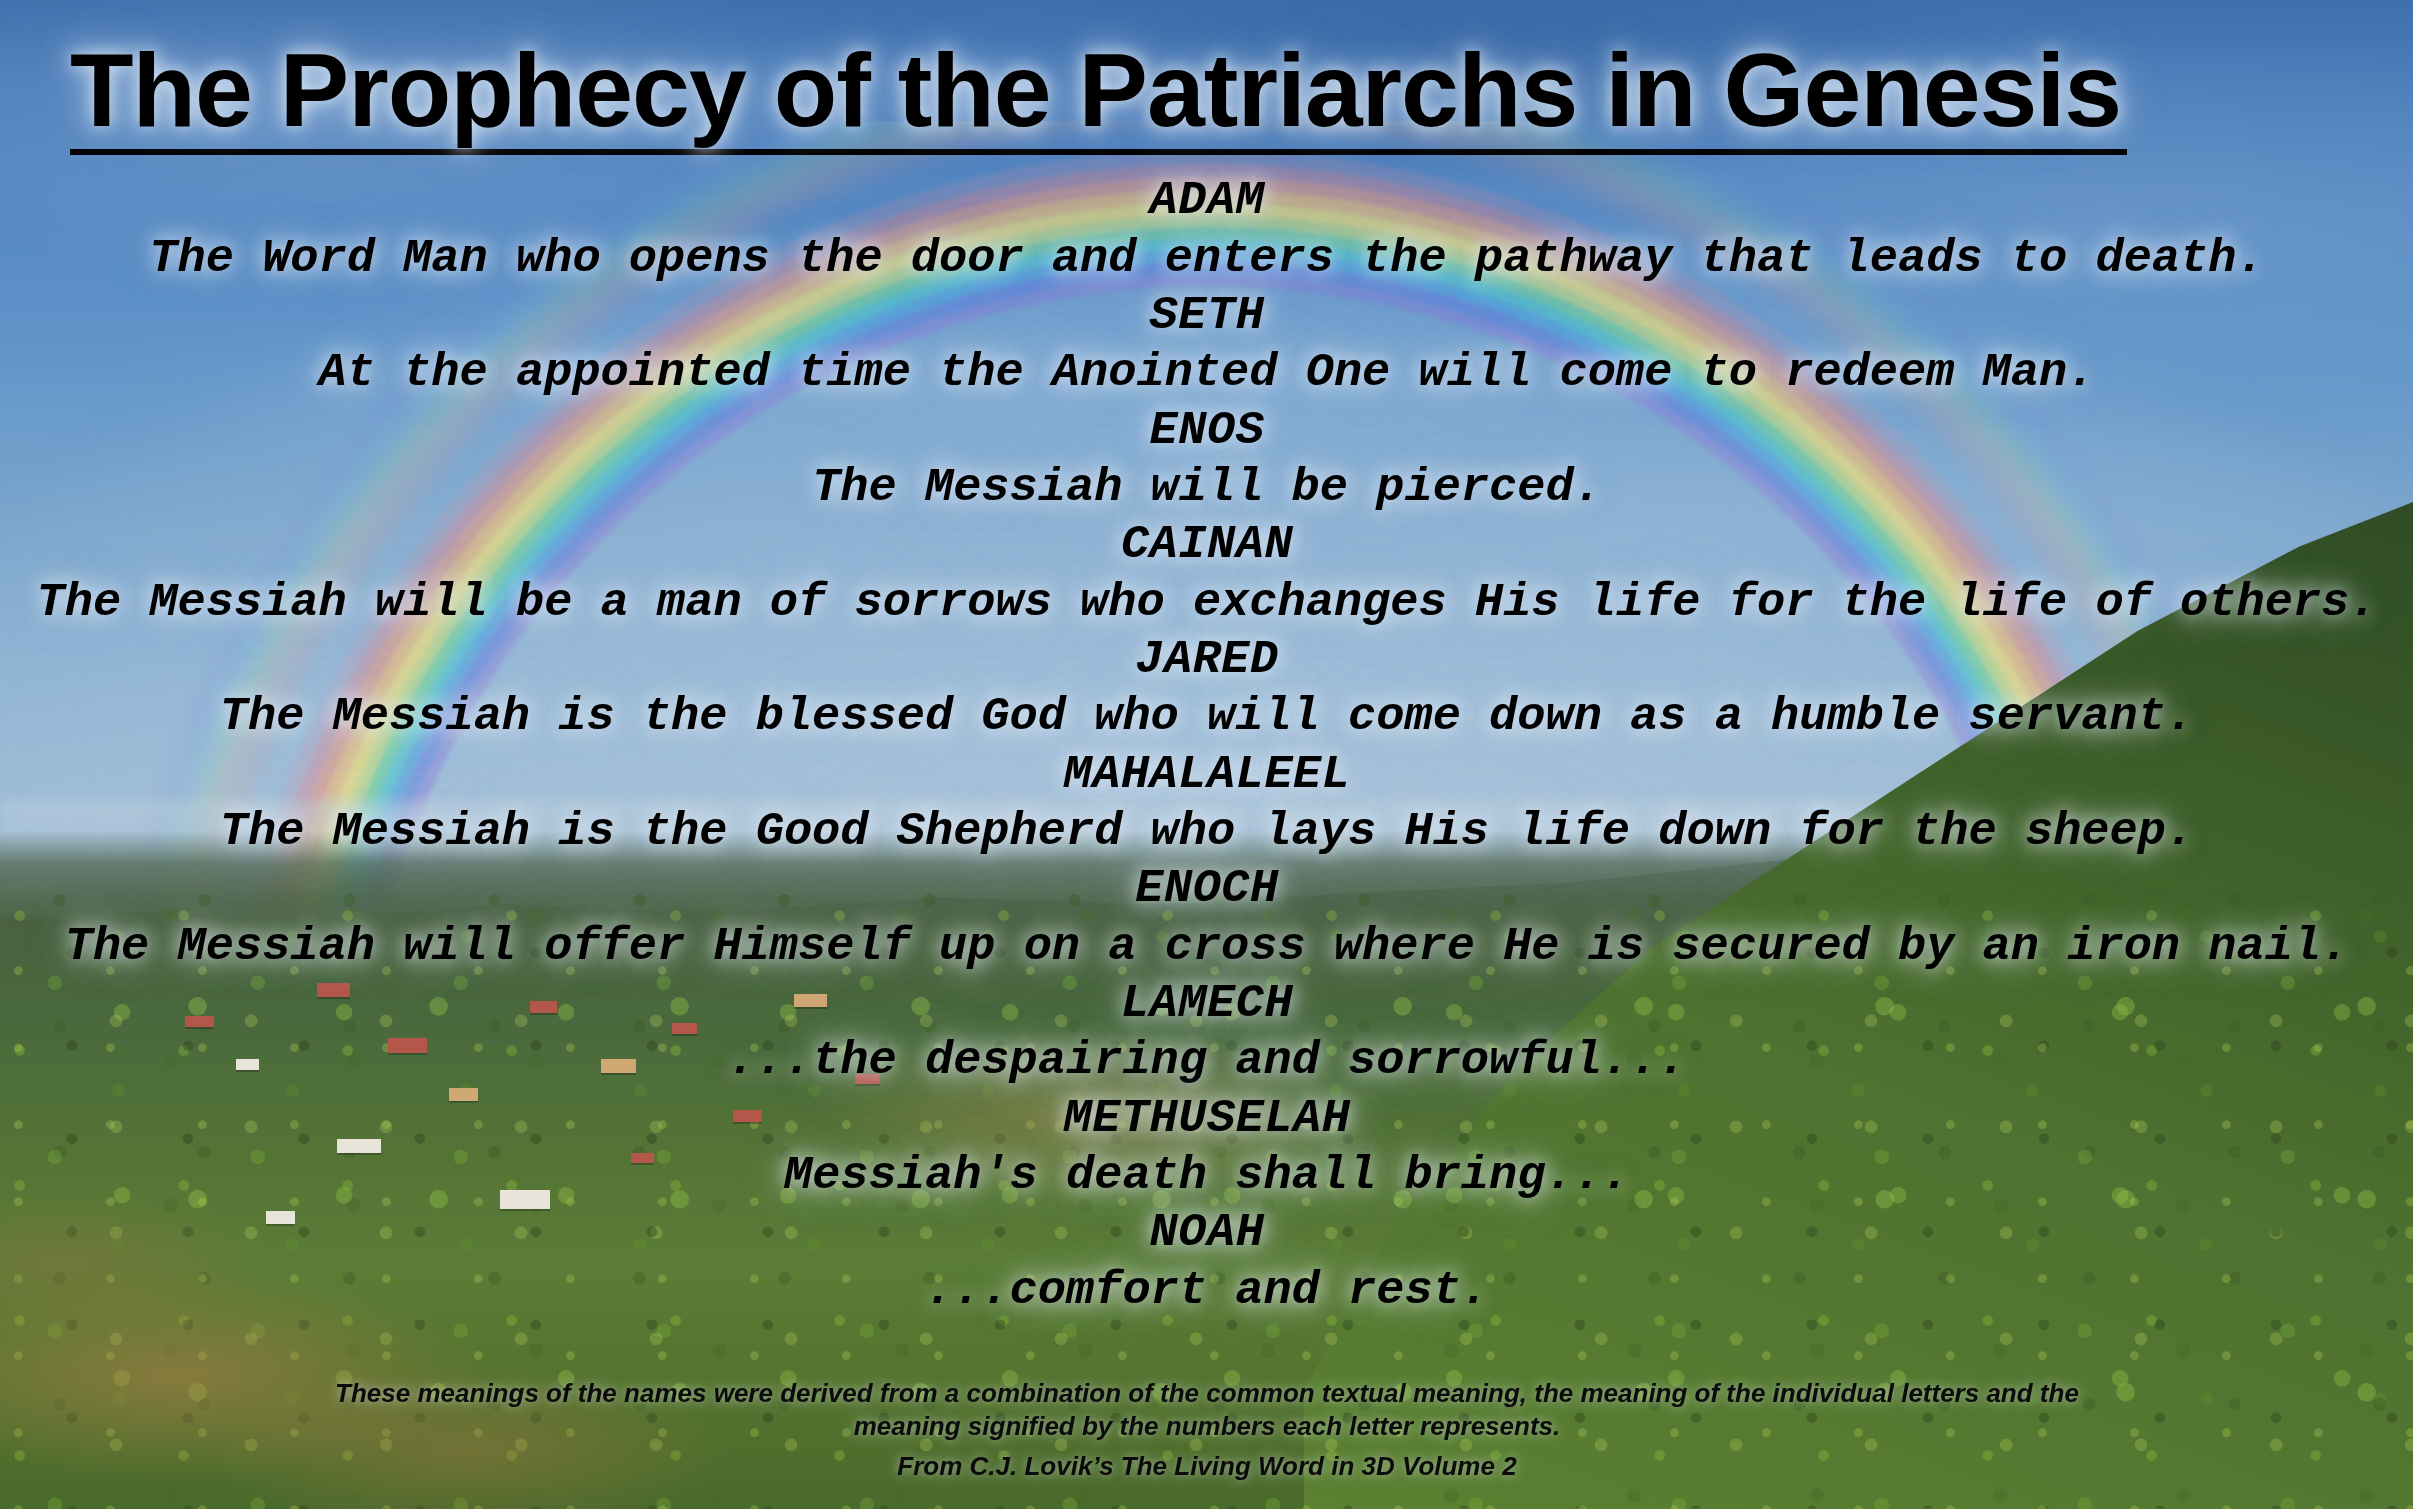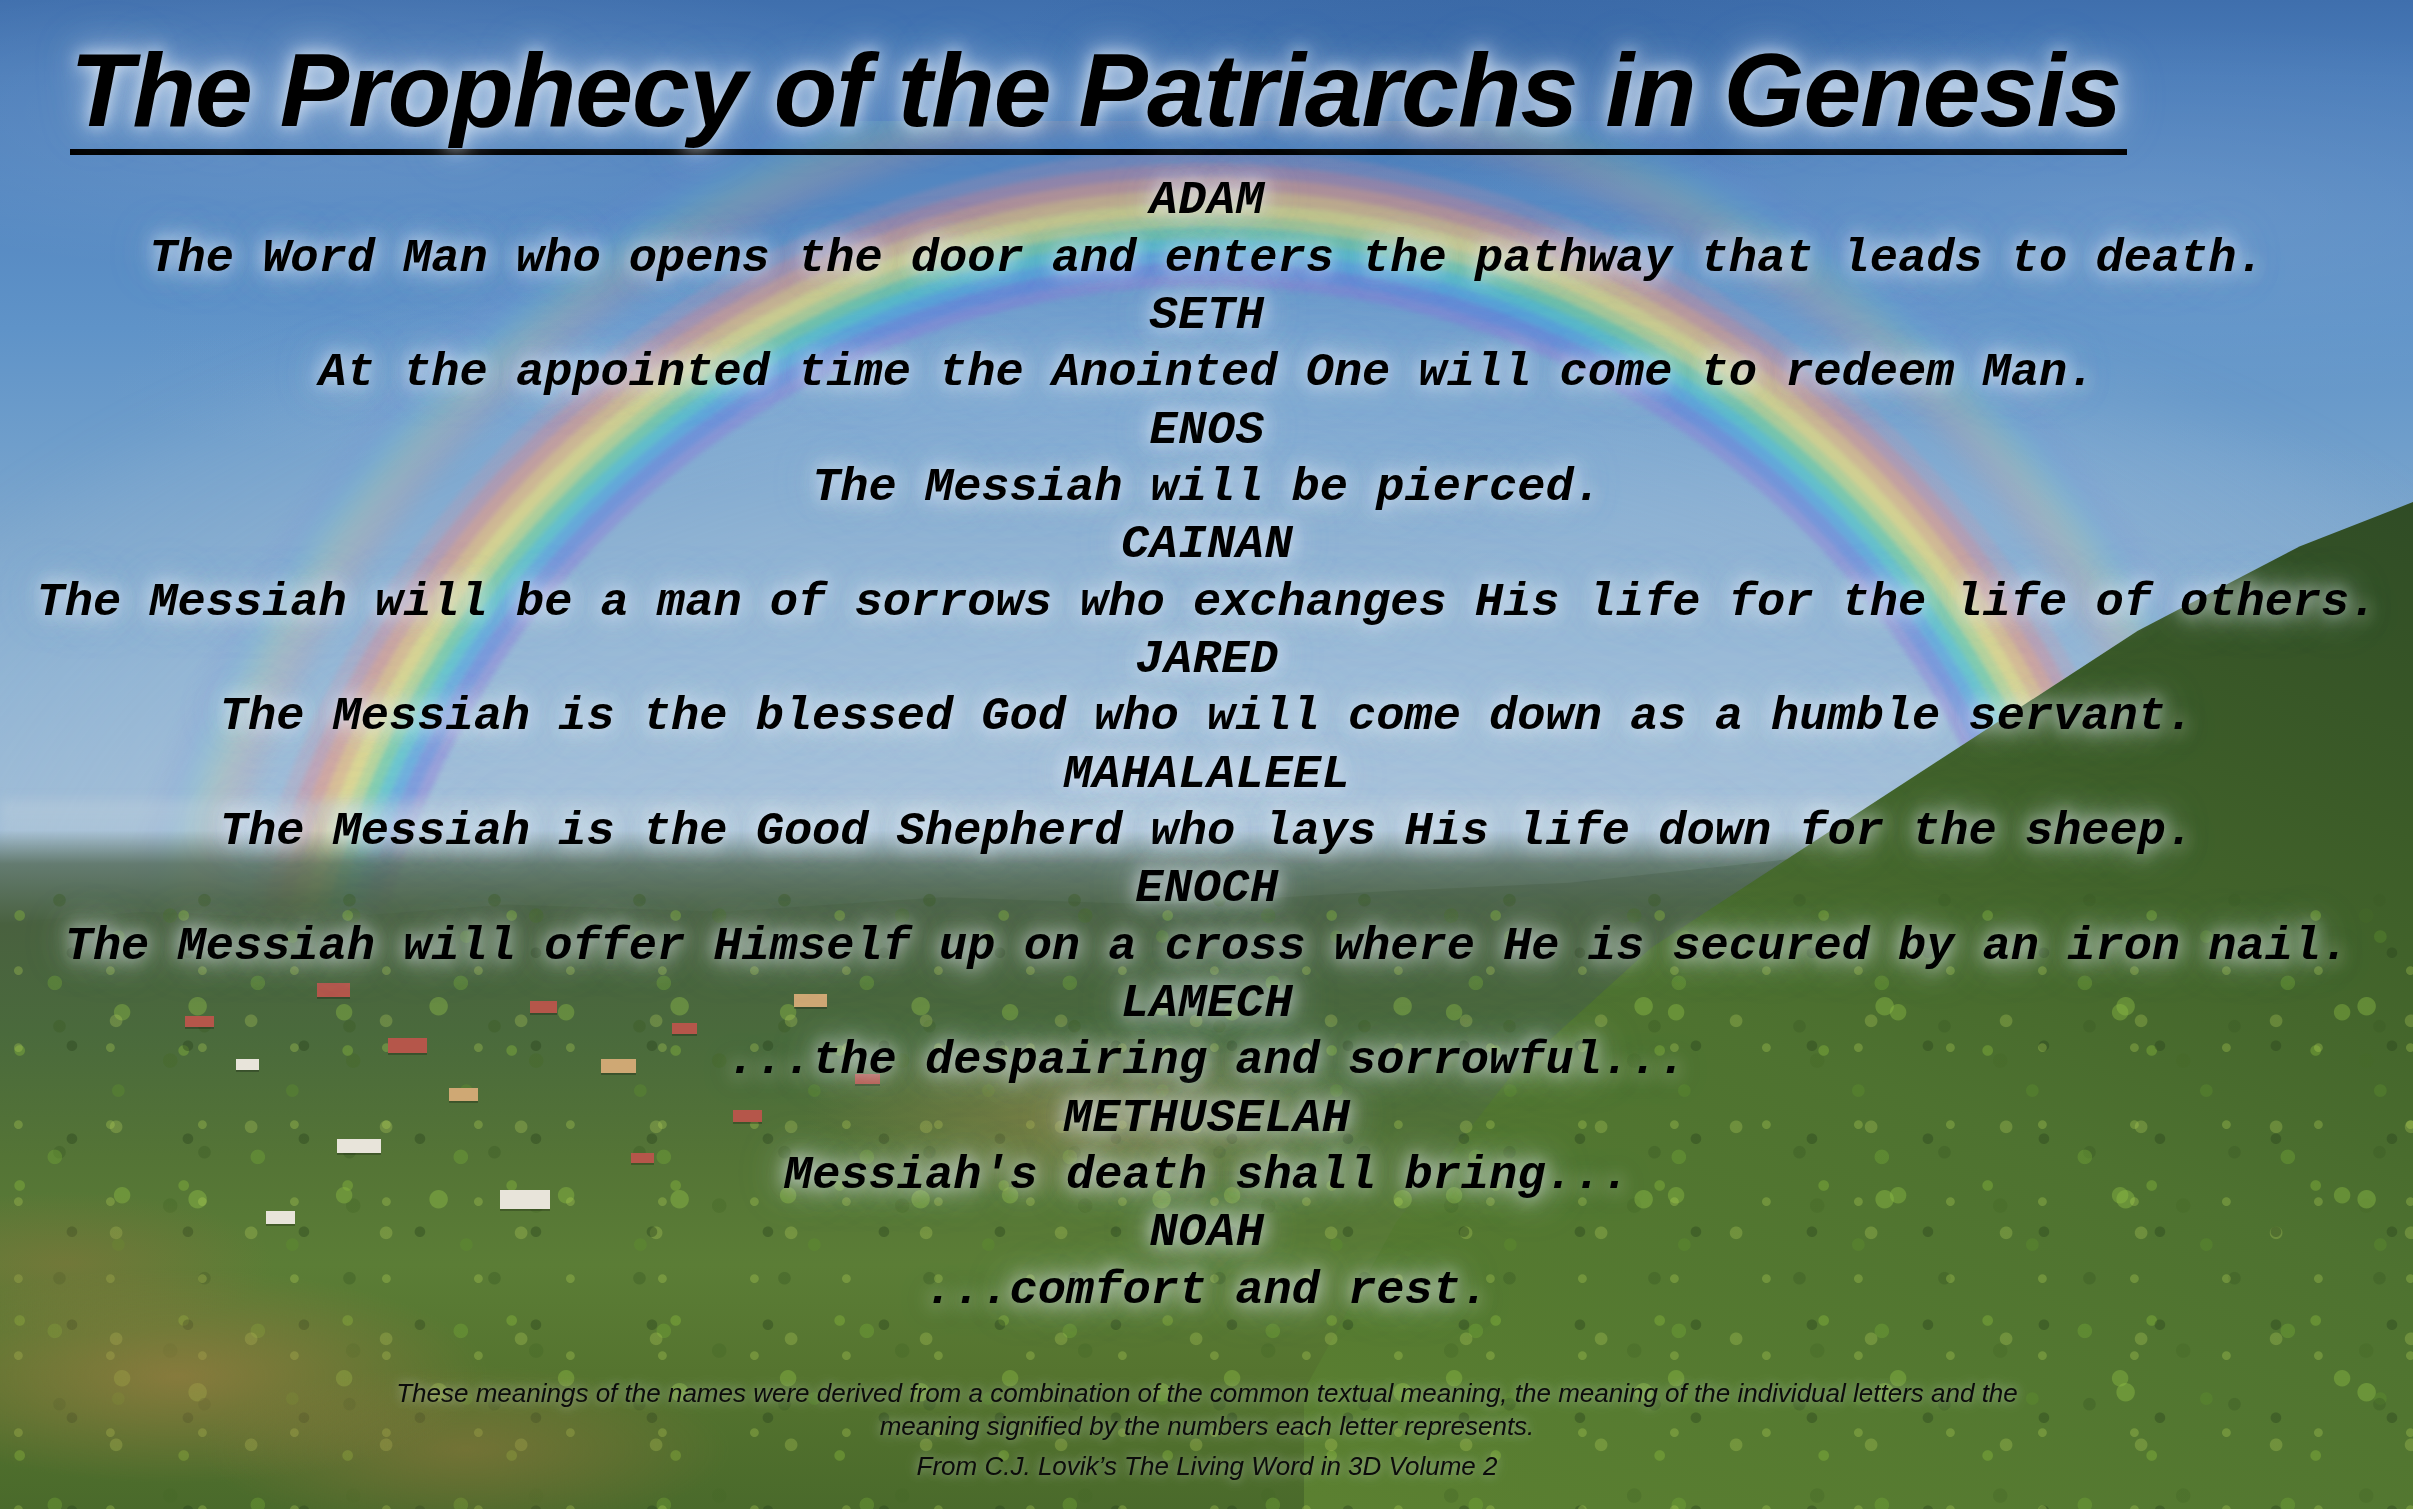--- a/index.html
+++ b/index.html
@@ -187,21 +187,20 @@
       0 0 33px rgba(225,236,248,.55),
       0 0 50px rgba(215,230,246,.35);
   }
 
   #title{
     margin:37px 0 0 0;
     align-self:flex-start;
     margin-left:70px;
     font-size:104px;
     font-weight:700;
-    font-style:italic;
     color:#000;
     letter-spacing:-1px;
     line-height:1.02;
     white-space:nowrap;
     border-bottom:6.8px solid #000;
     padding-bottom:5.8px;
     padding-right:5.8px;
   }
 
   #entries{
@@ -224,21 +223,21 @@
     font-style:italic;
     color:#000;
     line-height:1.22;
     white-space:nowrap;
   }
 
   #footnote{
     position:absolute;left:0;right:0;bottom:25px;
     text-align:center;
     font-size:26px;
-    font-weight:400;
+    font-weight:700;
     font-style:italic;
     color:#0b0b0b;
     line-height:1.30;
     padding:0 23px;
     text-shadow:0 0 9.7px rgba(240,245,250,.45), 0 0 19.3px rgba(235,242,250,.28);
   }
   #footnote .fn-line{display:block;}
   #footnote .fn-src{display:block;margin-top:6px;}
 </style>
 </head>

